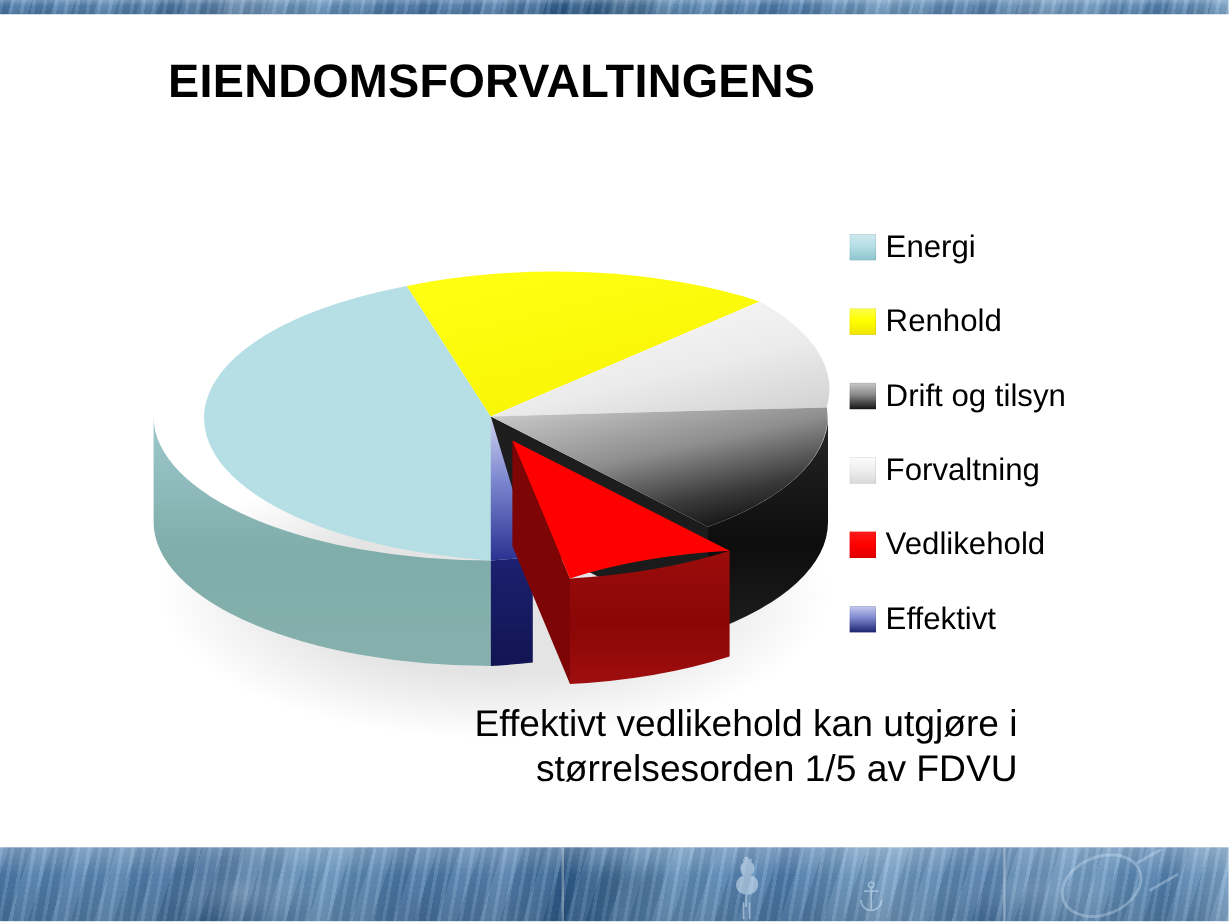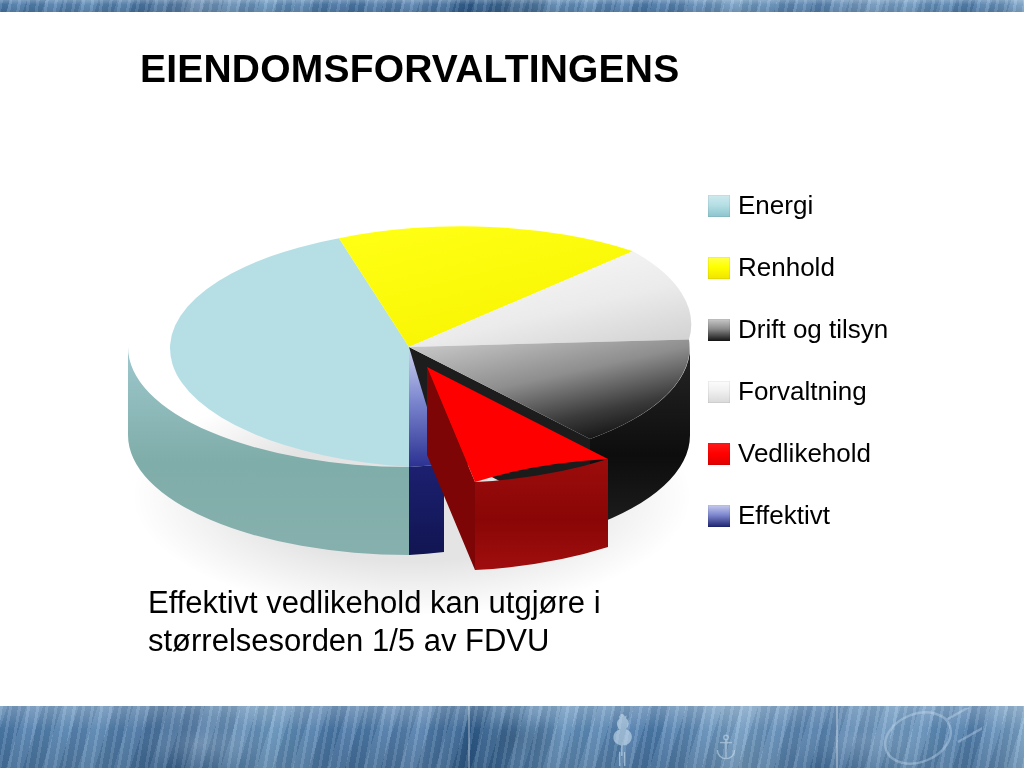--- a/index.html
+++ b/index.html
@@ -44,21 +44,21 @@
   .title{
     position:absolute;left:112px;top:46px;width:740px;
     font-size:39px;font-weight:bold;line-height:1.16;
     letter-spacing:.2px;color:#000;
   }
   .title-line{display:block;white-space:nowrap;margin-left:28px;}
 
   
   .caption{
     position:absolute;left:148px;top:584px;width:700px;
-    font-size:31px;line-height:1.24;color:#000;
+    font-size:31px;line-height:1.24;color:#000;text-align:right;
   }
   .caption-line{display:block;white-space:nowrap;}
 
   
   .legend{position:absolute;left:708px;top:188px;width:300px;}
   .legend-item{position:relative;height:62px;display:flex;align-items:flex-start;}
   .legend-swatch{
     width:22px;height:22px;margin-top:7px;flex:0 0 auto;
     box-shadow:0 0 0 .6px rgba(0,0,0,.10) inset;
   }

